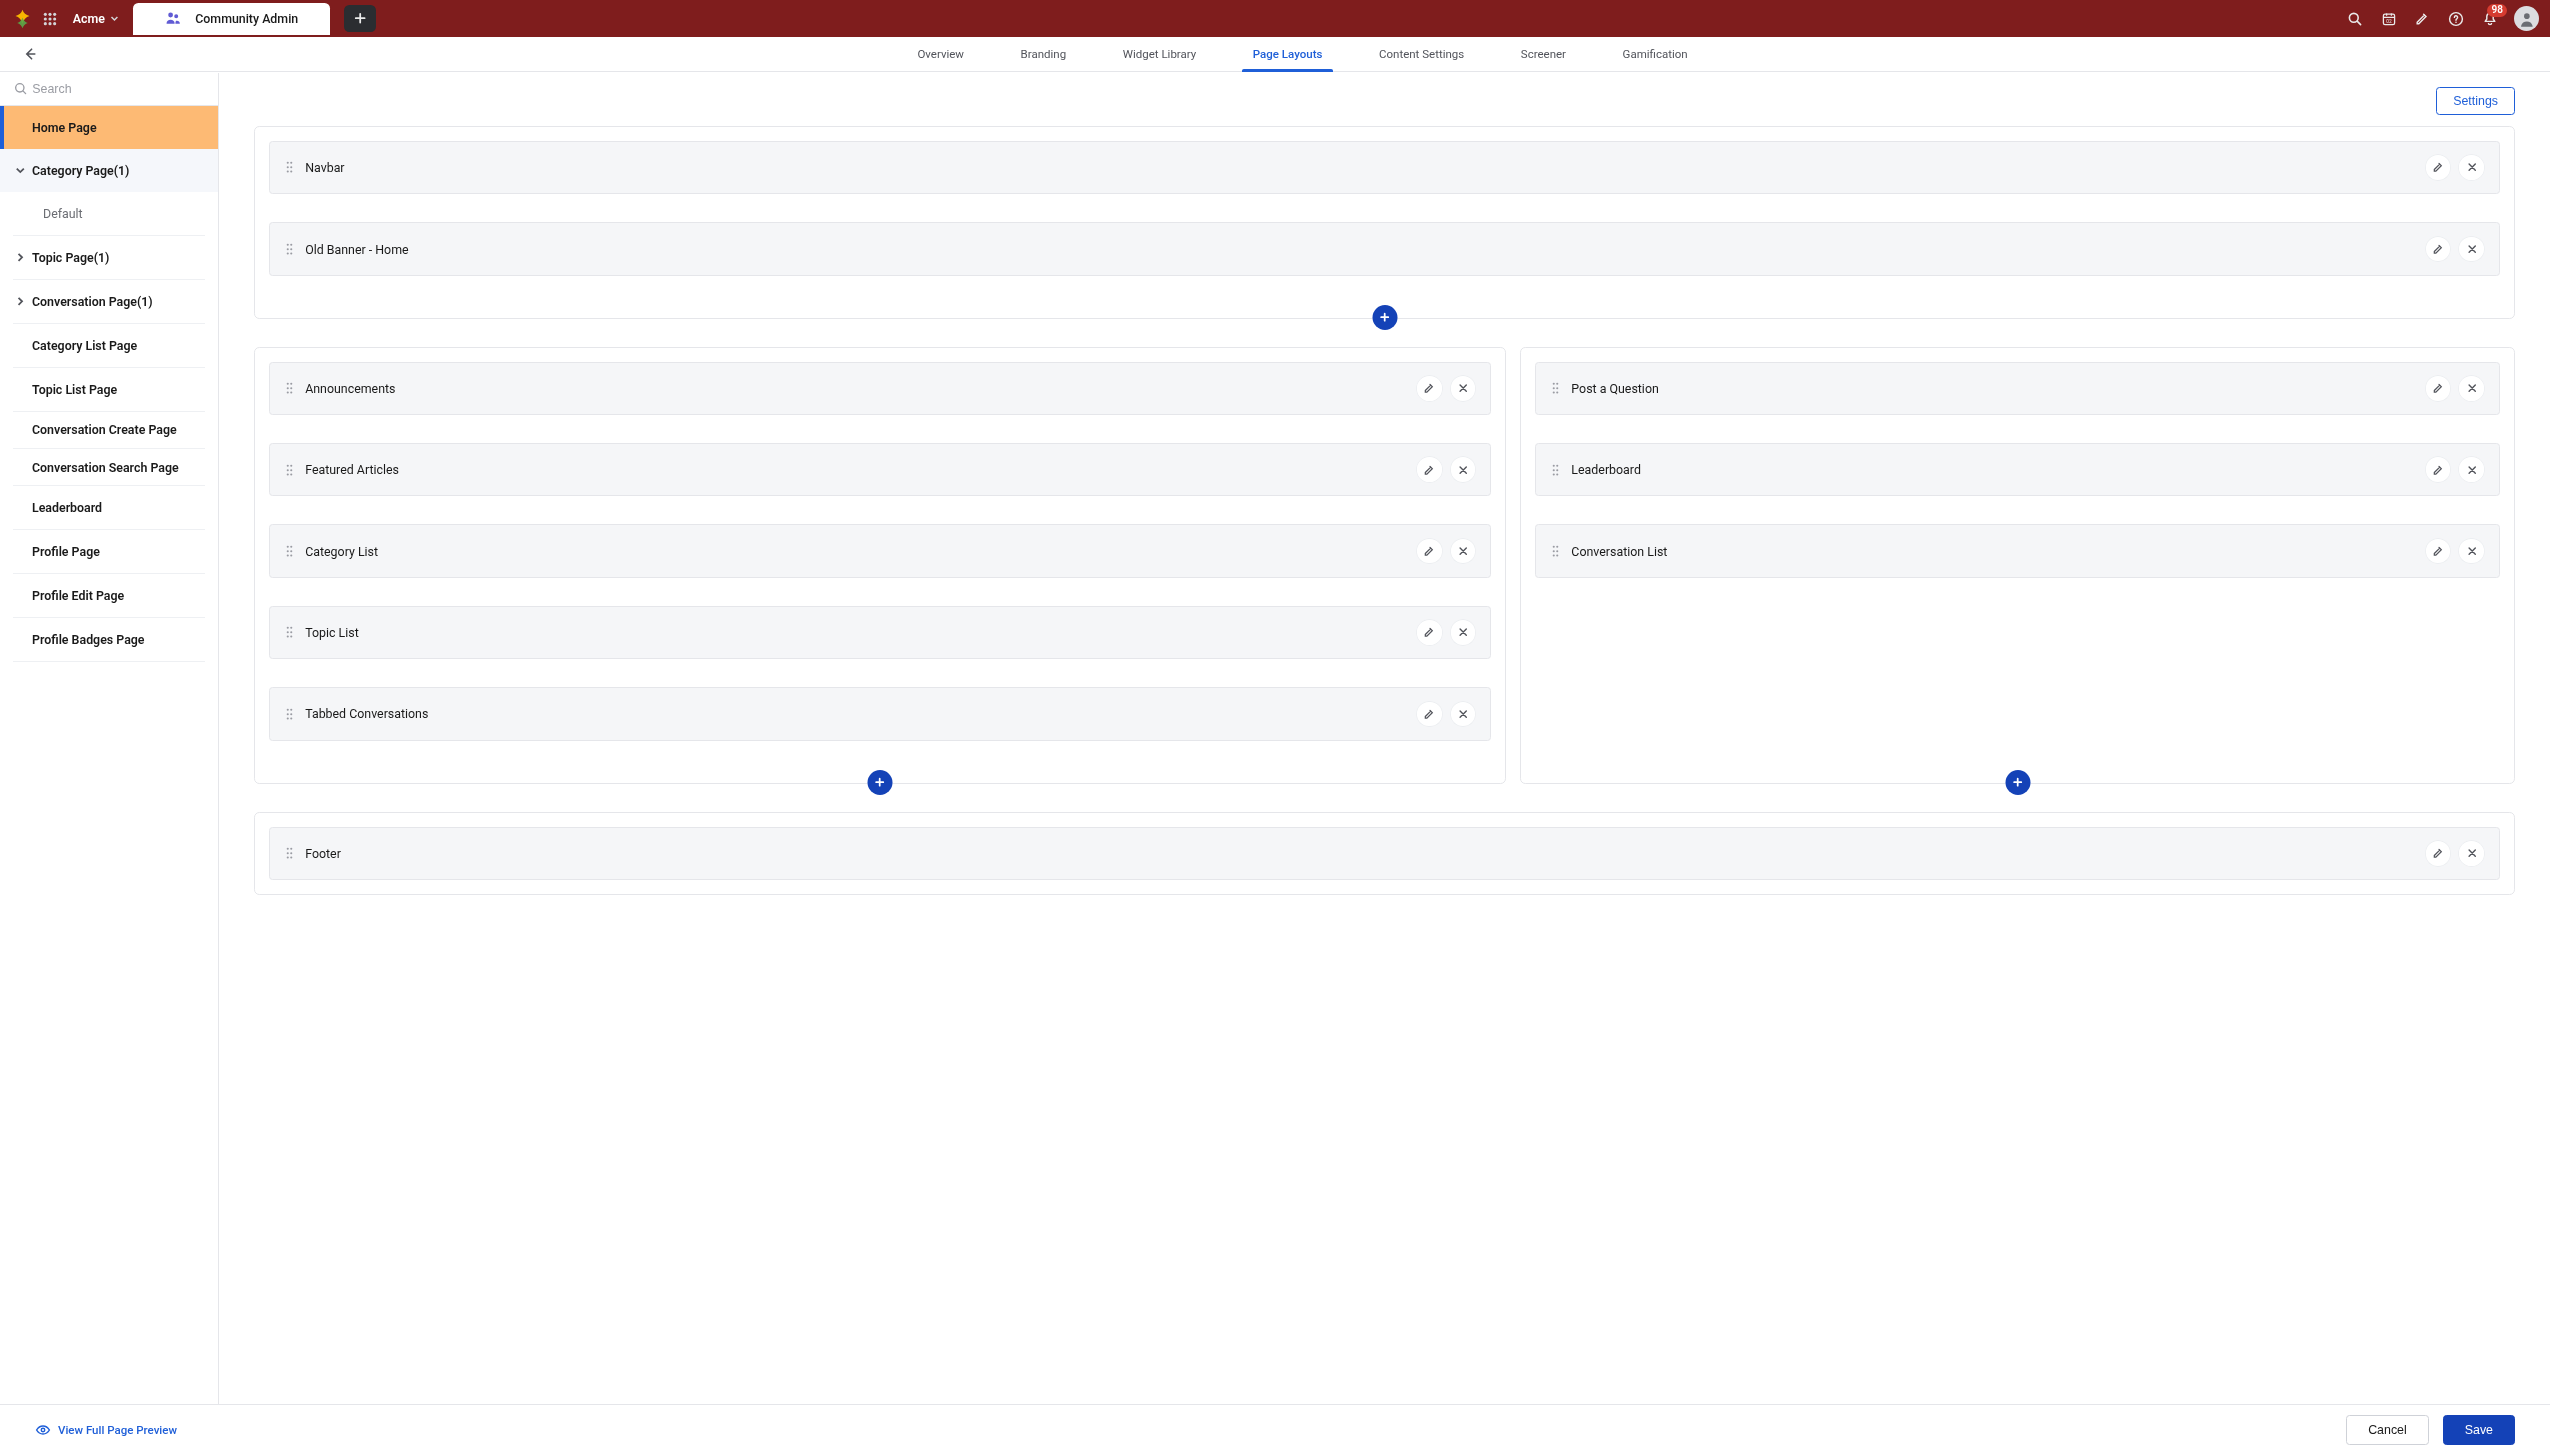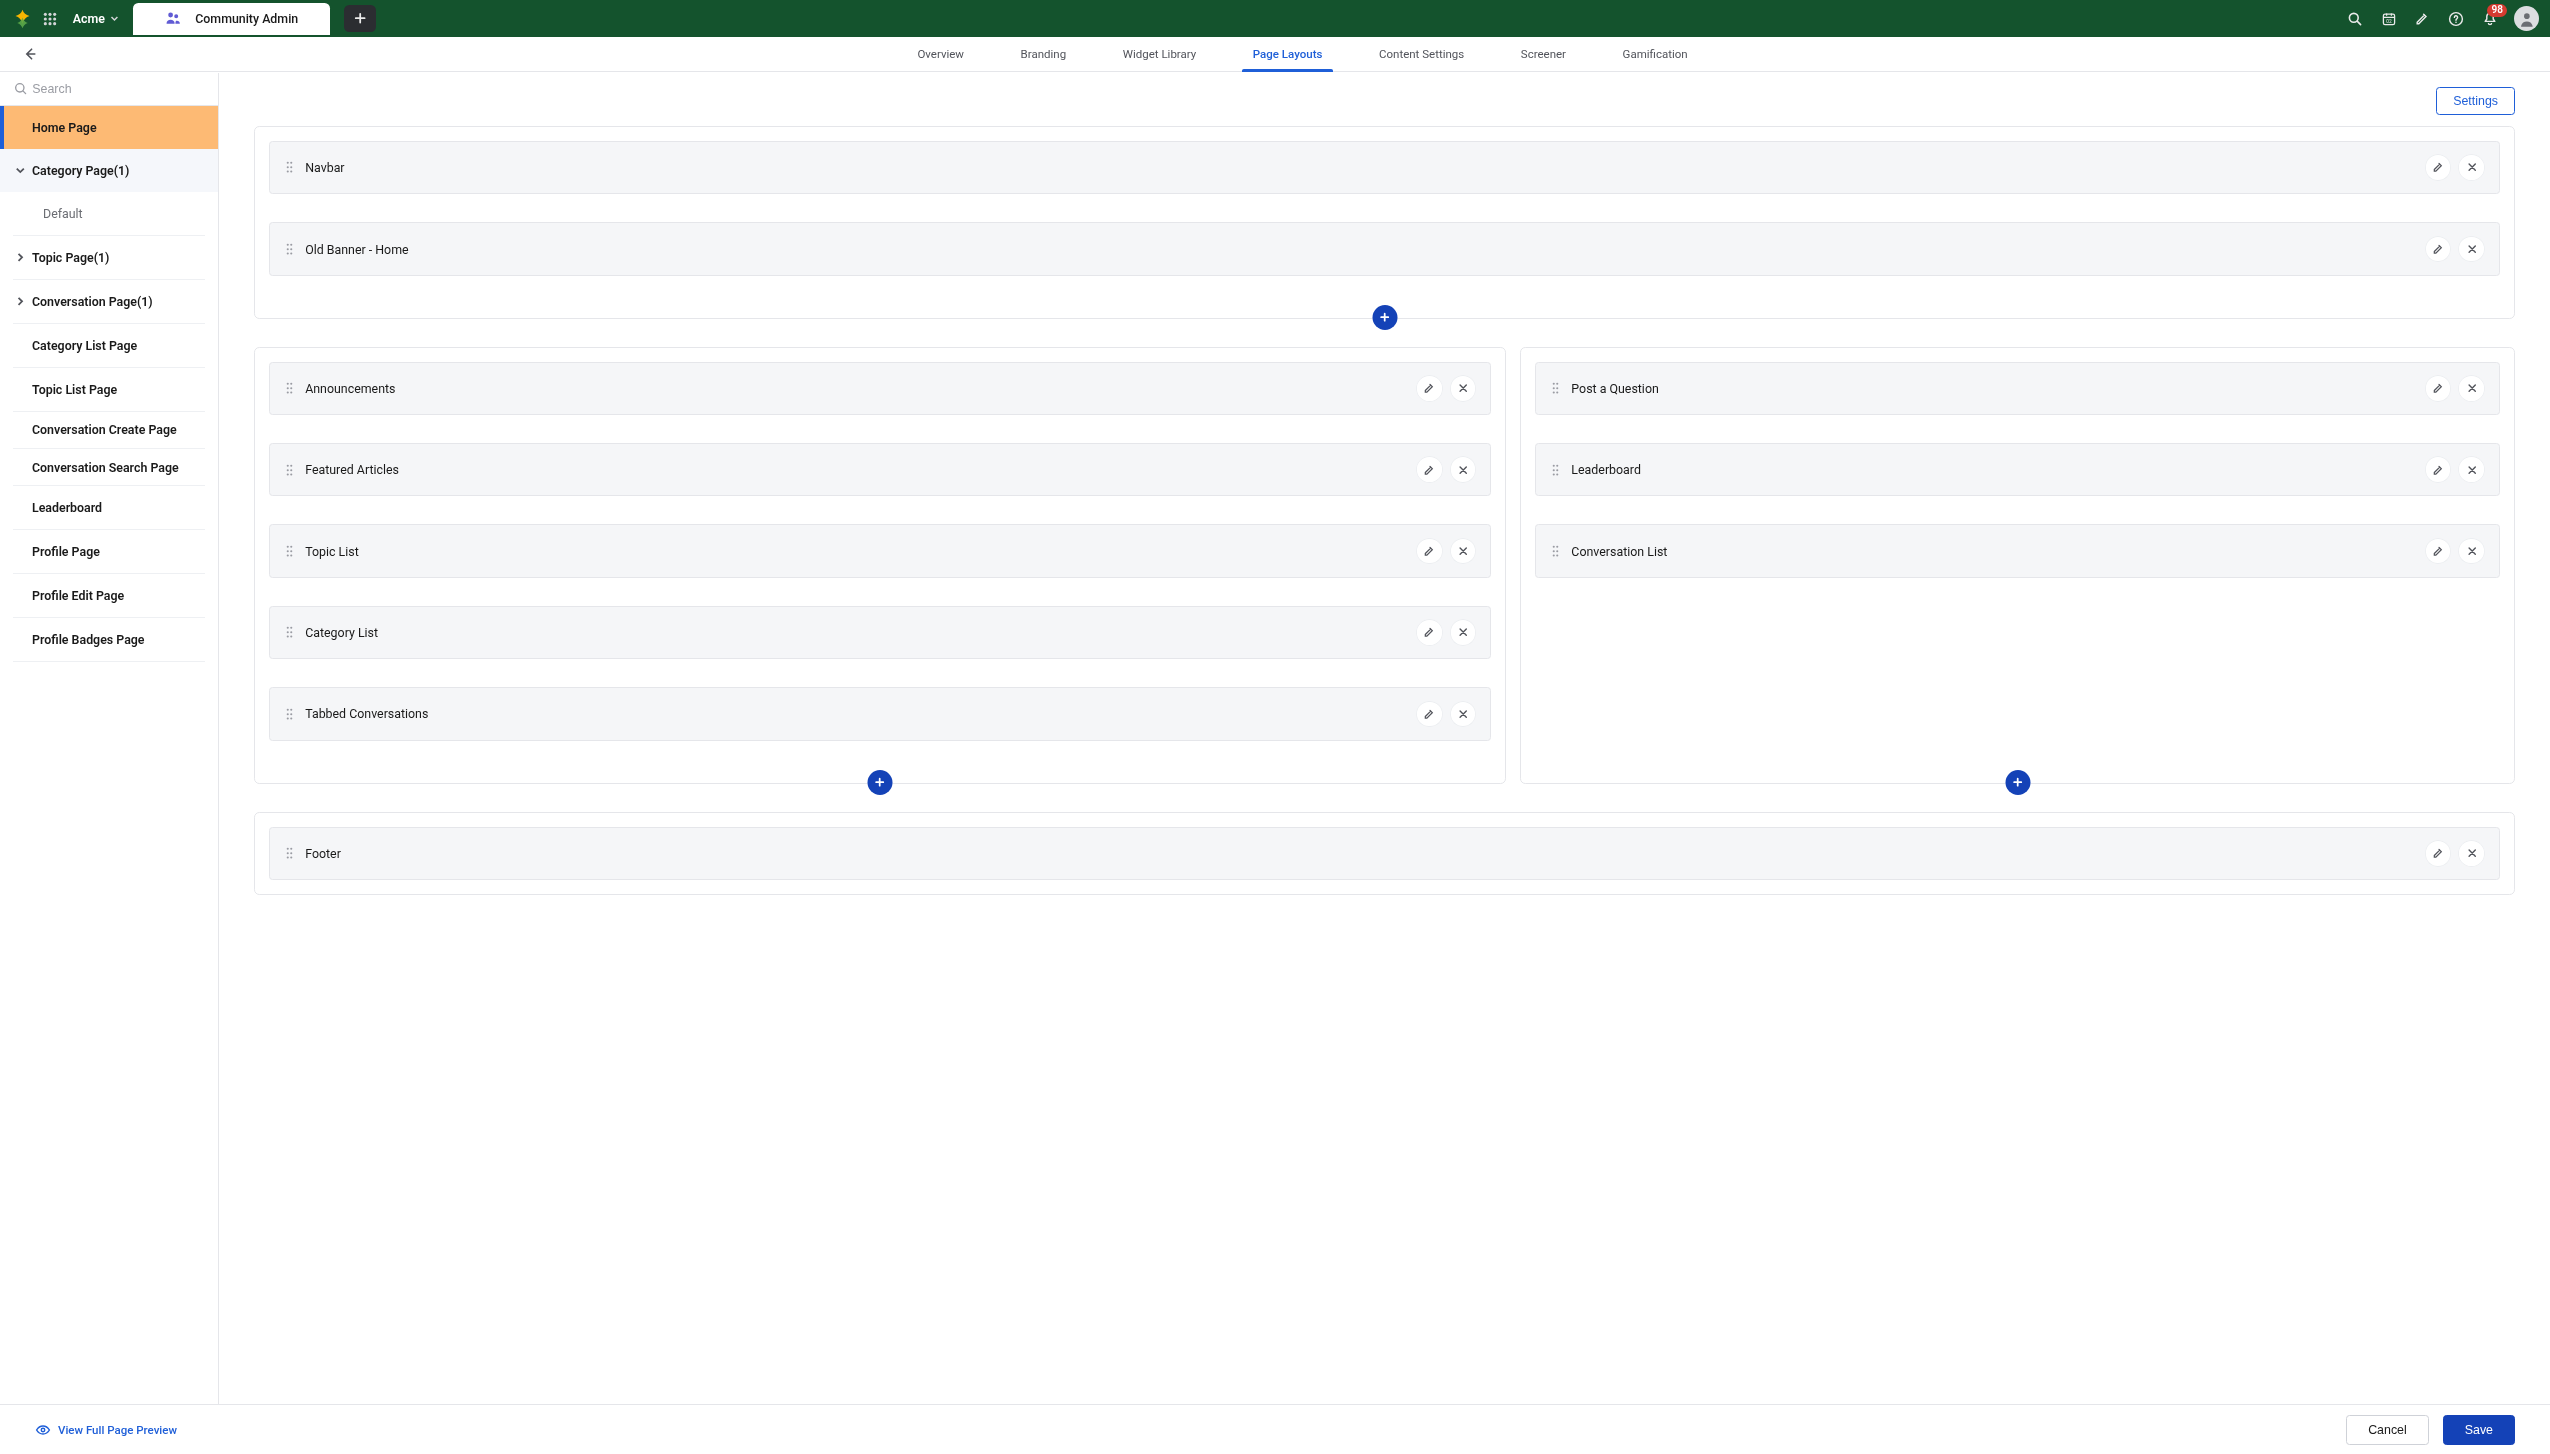--- a/index.html
+++ b/index.html
@@ -1,20 +1,20 @@
 <!DOCTYPE html>
 <html><head>
 <meta charset="utf-8">
 <style>
 * { box-sizing: border-box; margin: 0; padding: 0; }
 html, body { width: 100%; height: 100%; font-family: -apple-system, BlinkMacSystemFont, "Segoe UI", Roboto, Helvetica, Arial, sans-serif; font-size: 12.4px; color: #1a1a1a; background: #fff; }
 svg { display: block; }
 
 
-.topbar { height: 37px; background: #14532d; display: flex; align-items: center; color: #fff; padding: 0 10.6px; gap: 8.9px; }
+.topbar { height: 37px; background: #7f1d1d; display: flex; align-items: center; color: #fff; padding: 0 10.6px; gap: 8.9px; }
 .brand-leaf { width: 23px; height: 23px; display:flex; align-items:center; justify-content:center;}
 .topbar .apps-icon { width: 16px; height: 16px; display:flex; align-items:center; justify-content:center; cursor:pointer;}
 .topbar .org-name { font-weight: 600; font-size: 12.4px; display:flex; align-items:center; gap:5.3px; cursor:pointer; padding: 0 5.3px;}
 .topbar .tab-app { background: #fff; color:#1a1a1a; height: 32px; border-radius: 5.3px 5.3px 0 0; display:flex; align-items:center; gap:14px; padding: 0 32px; margin-top:0; font-weight:500; font-size:12.4px;}
 .topbar .tab-app .tab-icon { color:#605bd4; width:16px; height:16px;}
 .topbar .new-tab { background:#2b2d31; width:32px; height:26.6px; border-radius:5.3px; display:flex; align-items:center; justify-content:center; margin-left:5.3px; cursor:pointer;}
 .topbar .spacer { flex:1; }
 .topbar .right-icons { display:flex; align-items:center; gap:16px; }
 .topbar .right-icons .ico { width:17.7px; height:17.7px; display:flex; align-items:center; justify-content:center; cursor:pointer; color:#eaeaea;}
 .topbar .badge-wrap { position:relative; }
@@ -382,46 +382,46 @@
             <span class="drag">
                 <svg viewBox="0 0 8 14" width="7" height="12.4" fill="#9a9ca3">
                   <circle cx="2" cy="2" r="1.2"></circle>
                   <circle cx="6" cy="2" r="1.2"></circle>
                   <circle cx="2" cy="7" r="1.2"></circle>
                   <circle cx="6" cy="7" r="1.2"></circle>
                   <circle cx="2" cy="12" r="1.2"></circle>
                   <circle cx="6" cy="12" r="1.2"></circle>
                 </svg>
               </span>
+            <span class="wname">Category List</span>
+            <div class="actions">
+              <div class="circle-btn">
+                  <svg viewBox="0 0 16 16" width="12.4" height="12.4">
+                    <path fill="none" stroke="#52545b" stroke-width="1.6" stroke-linecap="round" d="M3 11l7-7 2 2-7 7H3v-2zM9 3l3 3"></path>
+                  </svg>
+                </div>
+              <div class="circle-btn">
+                  <svg viewBox="0 0 16 16" width="12.4" height="12.4">
+                    <path fill="none" stroke="#52545b" stroke-width="1.8" stroke-linecap="round" d="M4 4l8 8M12 4l-8 8"></path>
+                  </svg>
+                </div>
+            </div>
+          </div>
+          <div class="widget">
+            <span class="drag">
+                <svg viewBox="0 0 8 14" width="7" height="12.4" fill="#9a9ca3">
+                  <circle cx="2" cy="2" r="1.2"></circle>
+                  <circle cx="6" cy="2" r="1.2"></circle>
+                  <circle cx="2" cy="7" r="1.2"></circle>
+                  <circle cx="6" cy="7" r="1.2"></circle>
+                  <circle cx="2" cy="12" r="1.2"></circle>
+                  <circle cx="6" cy="12" r="1.2"></circle>
+                </svg>
+              </span>
             <span class="wname">Topic List</span>
-            <div class="actions">
-              <div class="circle-btn">
-                  <svg viewBox="0 0 16 16" width="12.4" height="12.4">
-                    <path fill="none" stroke="#52545b" stroke-width="1.6" stroke-linecap="round" d="M3 11l7-7 2 2-7 7H3v-2zM9 3l3 3"></path>
-                  </svg>
-                </div>
-              <div class="circle-btn">
-                  <svg viewBox="0 0 16 16" width="12.4" height="12.4">
-                    <path fill="none" stroke="#52545b" stroke-width="1.8" stroke-linecap="round" d="M4 4l8 8M12 4l-8 8"></path>
-                  </svg>
-                </div>
-            </div>
-          </div>
-          <div class="widget">
-            <span class="drag">
-                <svg viewBox="0 0 8 14" width="7" height="12.4" fill="#9a9ca3">
-                  <circle cx="2" cy="2" r="1.2"></circle>
-                  <circle cx="6" cy="2" r="1.2"></circle>
-                  <circle cx="2" cy="7" r="1.2"></circle>
-                  <circle cx="6" cy="7" r="1.2"></circle>
-                  <circle cx="2" cy="12" r="1.2"></circle>
-                  <circle cx="6" cy="12" r="1.2"></circle>
-                </svg>
-              </span>
-            <span class="wname">Category List</span>
             <div class="actions">
               <div class="circle-btn">
                   <svg viewBox="0 0 16 16" width="12.4" height="12.4">
                     <path fill="none" stroke="#52545b" stroke-width="1.6" stroke-linecap="round" d="M3 11l7-7 2 2-7 7H3v-2zM9 3l3 3"></path>
                   </svg>
                 </div>
               <div class="circle-btn">
                   <svg viewBox="0 0 16 16" width="12.4" height="12.4">
                     <path fill="none" stroke="#52545b" stroke-width="1.8" stroke-linecap="round" d="M4 4l8 8M12 4l-8 8"></path>
                   </svg>

